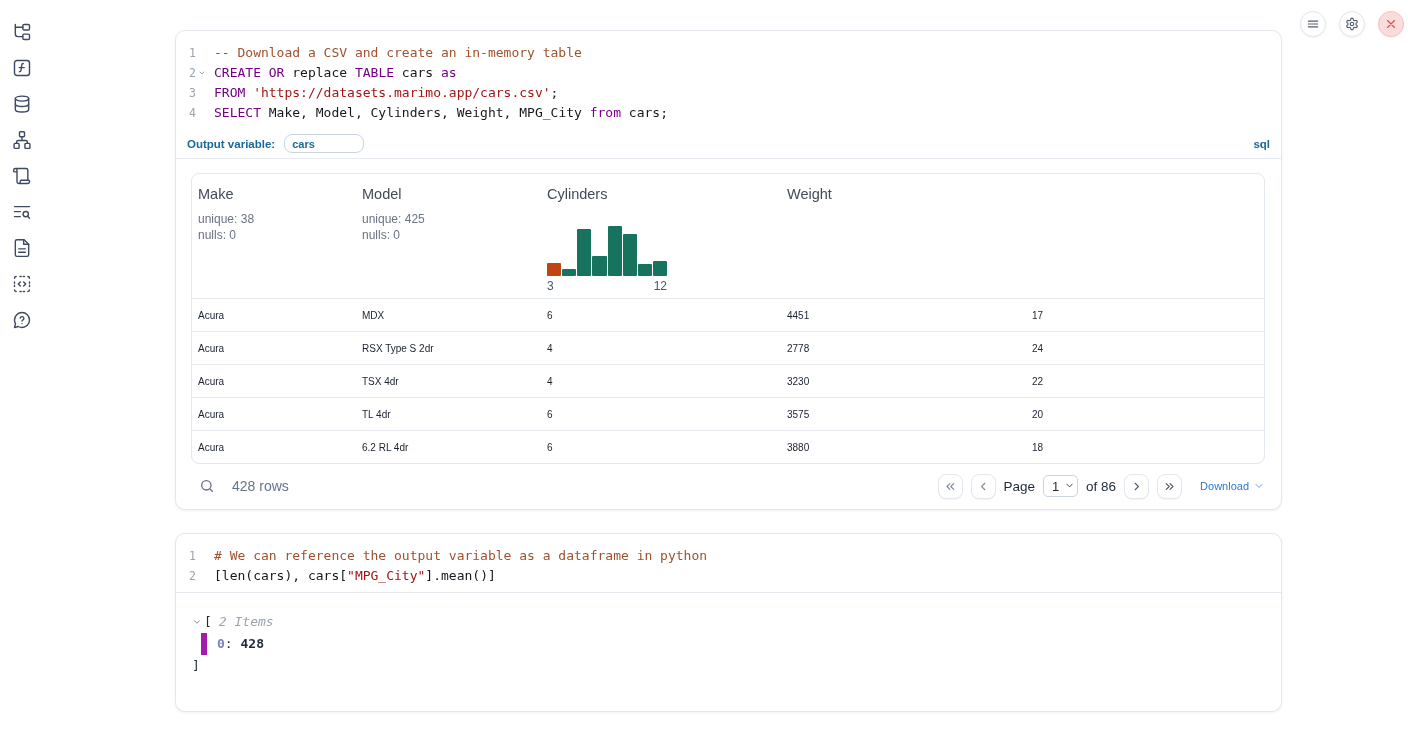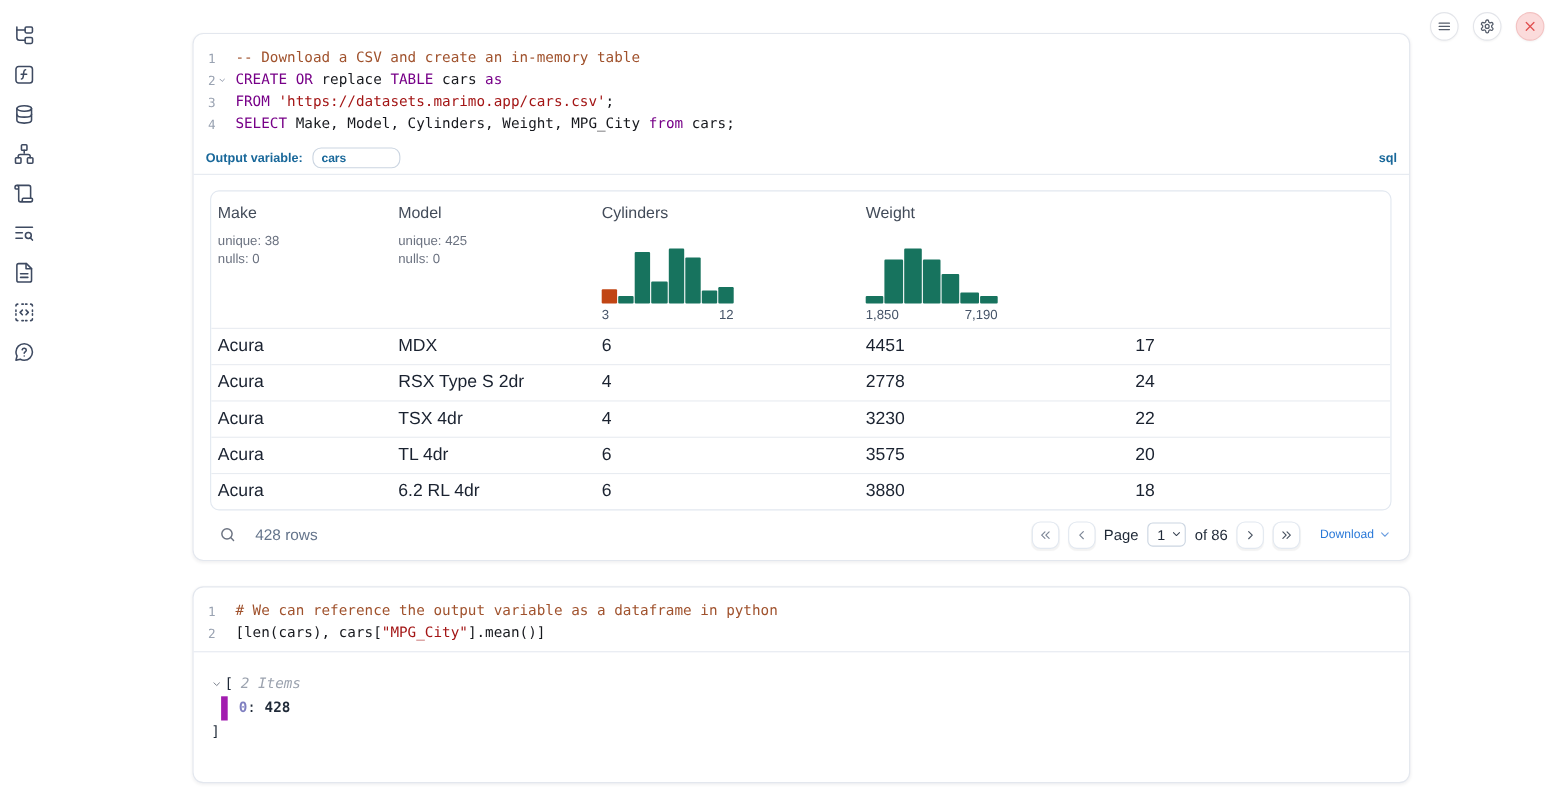--- a/index.html
+++ b/index.html
@@ -43,21 +43,21 @@
   .table-box { margin:14px 16px 0 15px; border:1px solid #e2e8f0; border-radius:8px; overflow:hidden; }
   .t-head { display:grid; grid-template-columns:164px 185px 240px 245px 1fr; height:124px; }
   .t-hcell { padding:12px 0 0 6px; display:flex; flex-direction:column; cursor:pointer; }
   .t-hlabel { font-size:14.5px; color:#424b59; }
   .t-stats { margin-top:9px; font-size:12px; color:#6b7280; line-height:16px; }
   .hist { width:120px; margin-top:auto; padding-bottom:5px; }
   .hist-bars { display:flex; align-items:flex-end; gap:1px; height:50px; }
   .hist-bar { flex:1; border-radius:1px; }
   .hist-labels { display:flex; justify-content:space-between; font-size:12px; color:#475569; margin-top:3px; }
   .t-row { display:grid; grid-template-columns:164px 185px 240px 245px 1fr; height:33px; align-items:center; border-top:1px solid #e8ecf1; cursor:pointer; }
-  .t-cell { padding-left:6px; font-size:16px; color:#1a2230; }
+  .t-cell { padding-left:6px; font-size:10px; color:#1a2230; }
 
   
   .table-footer { display:flex; align-items:center; margin:9px 16px 0 15px; height:26px; }
   .search-btn { color:#6b7280; padding-left:8px; cursor:pointer; }
   .search-btn svg { width:16px; height:16px; }
   .row-count { margin-left:17px; font-size:14px; color:#64748b; }
   .pager { margin-left:auto; display:flex; align-items:center; gap:8px; }
   .page-btn { width:25px; height:25px; border:1px solid #e2e8f0; border-radius:8px; background:#fff; display:flex; align-items:center; justify-content:center; color:#4b5563; box-shadow:0 1px 1px rgba(0,0,0,.05); cursor:pointer; }
   .page-btn svg { width:13px; height:13px; }
   .page-btn.dim { color:#7d8797; }
@@ -232,35 +232,20 @@
               <div class="hist-bar" style="height: 31%; background: rgb(23, 115, 94);"></div>
             </div>
             <div class="hist-labels">
               <span>3</span>
               <span>12</span>
             </div>
           </div>
         </div>
         <div class="t-hcell">
           <div class="t-hlabel">Weight</div>
-          <div class="hist">
-            <div class="hist-bars">
-              <div class="hist-bar" style="height: 14%; background: rgb(23, 115, 94);"></div>
-              <div class="hist-bar" style="height: 80%; background: rgb(23, 115, 94);"></div>
-              <div class="hist-bar" style="height: 100%; background: rgb(23, 115, 94);"></div>
-              <div class="hist-bar" style="height: 80%; background: rgb(23, 115, 94);"></div>
-              <div class="hist-bar" style="height: 55%; background: rgb(23, 115, 94);"></div>
-              <div class="hist-bar" style="height: 20%; background: rgb(23, 115, 94);"></div>
-              <div class="hist-bar" style="height: 14%; background: rgb(23, 115, 94);"></div>
-            </div>
-            <div class="hist-labels">
-              <span>1,850</span>
-              <span>7,190</span>
-            </div>
-          </div>
         </div>
       </div>
     <div id="t-body">
         <div class="t-row">
           <div class="t-cell">Acura</div>
           <div class="t-cell">MDX</div>
           <div class="t-cell">6</div>
           <div class="t-cell">4451</div>
           <div class="t-cell">17</div>
         </div>

